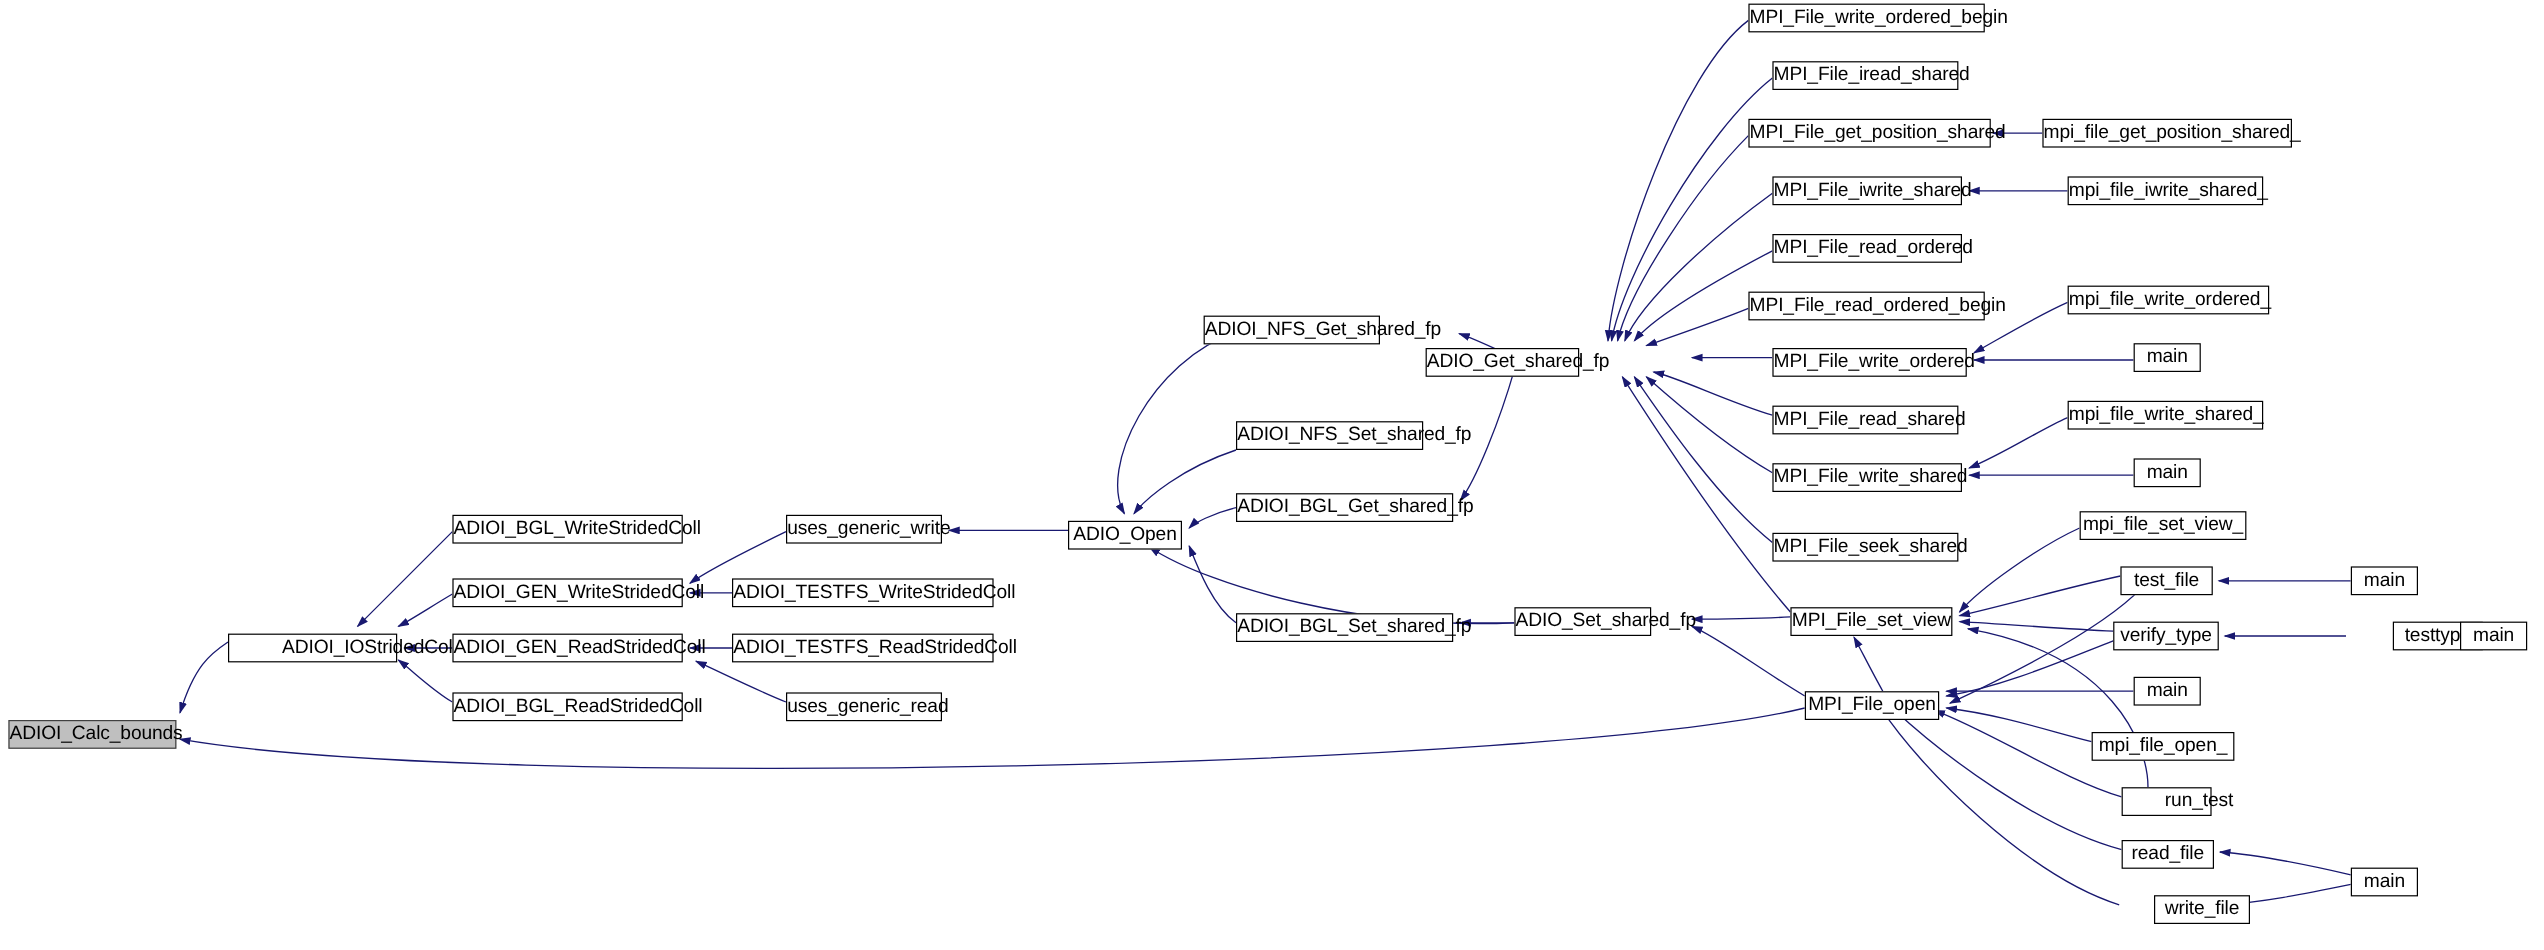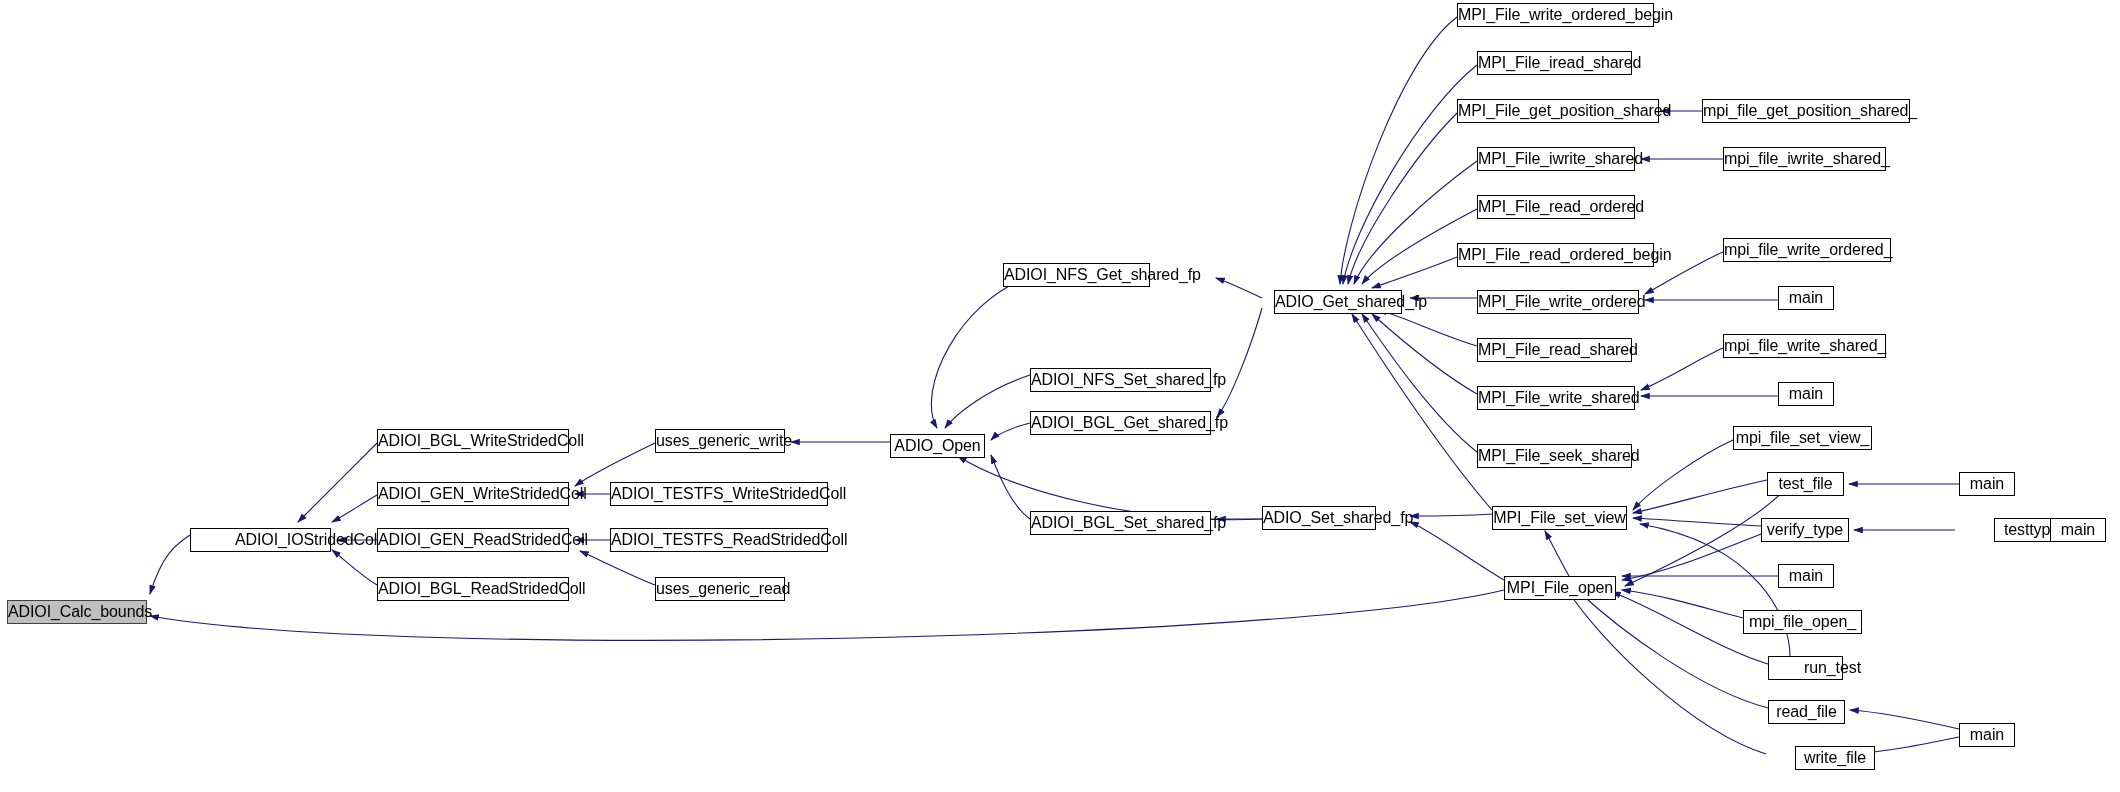--- a/index.html
+++ b/index.html
@@ -116,24 +116,24 @@
       <div class="node" style="left: 377px; top: 429px; width: 192px;">ADIOI_BGL_WriteStridedColl</div>
       <div class="node" style="left: 377px; top: 482px; width: 192px;">ADIOI_GEN_WriteStridedColl</div>
       <div class="node" style="left: 377px; top: 528px; width: 192px;">ADIOI_GEN_ReadStridedColl</div>
       <div class="node" style="left: 377px; top: 577px; width: 192px;">ADIOI_BGL_ReadStridedColl</div>
       <div class="node" style="left: 655px; top: 429px; width: 130px;">uses_generic_write</div>
       <div class="node" style="left: 610px; top: 482px; width: 218px;">ADIOI_TESTFS_WriteStridedColl</div>
       <div class="node" style="left: 610px; top: 528px; width: 218px;">ADIOI_TESTFS_ReadStridedColl</div>
       <div class="node" style="left: 655px; top: 577px; width: 130px;">uses_generic_read</div>
       <div class="node" style="left: 890px; top: 434px; width: 95px;">ADIO_Open</div>
       <div class="node" style="left: 1003px; top: 263px; width: 147px;">ADIOI_NFS_Get_shared_fp</div>
-      <div class="node" style="left: 1030px; top: 368px; width: 181px;">ADIOI_NFS_Set_shared_fp</div>
+      <div class="node" style="left: 1030px; top: 351px; width: 156px;">ADIOI_NFS_Set_shared_fp</div>
       <div class="node" style="left: 1030px; top: 411px; width: 181px;">ADIOI_BGL_Get_shared_fp</div>
       <div class="node" style="left: 1030px; top: 511px; width: 181px;">ADIOI_BGL_Set_shared_fp</div>
-      <div class="node" style="left: 1274px; top: 290px; width: 128px;">ADIO_Get_shared_fp</div>
+      <div class="node" style="left: 1188px; top: 290px; width: 128px;">ADIO_Get_shared_fp</div>
       <div class="node" style="left: 1262px; top: 506px; width: 114px;">ADIO_Set_shared_fp</div>
       <div class="node" style="left: 1457px; top: 3px; width: 197px;">MPI_File_write_ordered_begin</div>
       <div class="node" style="left: 1477px; top: 51px; width: 155px;">MPI_File_iread_shared</div>
       <div class="node" style="left: 1457px; top: 99px; width: 202px;">MPI_File_get_position_shared</div>
       <div class="node" style="left: 1477px; top: 147px; width: 158px;">MPI_File_iwrite_shared</div>
       <div class="node" style="left: 1477px; top: 195px; width: 158px;">MPI_File_read_ordered</div>
       <div class="node" style="left: 1457px; top: 243px; width: 197px;">MPI_File_read_ordered_begin</div>
       <div class="node" style="left: 1477px; top: 290px; width: 162px;">MPI_File_write_ordered</div>
       <div class="node" style="left: 1477px; top: 338px; width: 155px;">MPI_File_read_shared</div>
       <div class="node" style="left: 1477px; top: 386px; width: 158px;">MPI_File_write_shared</div>

